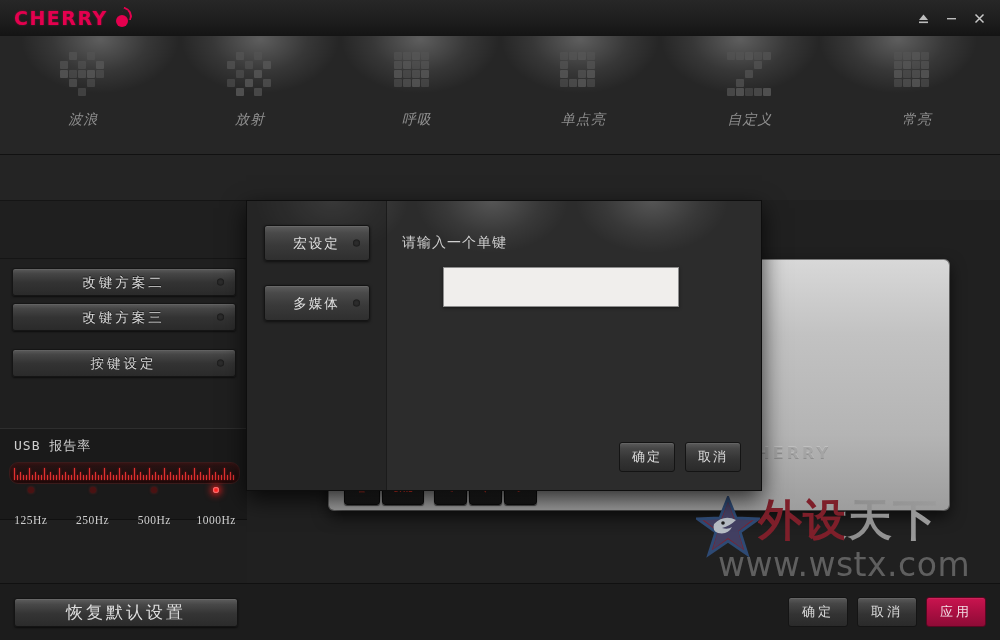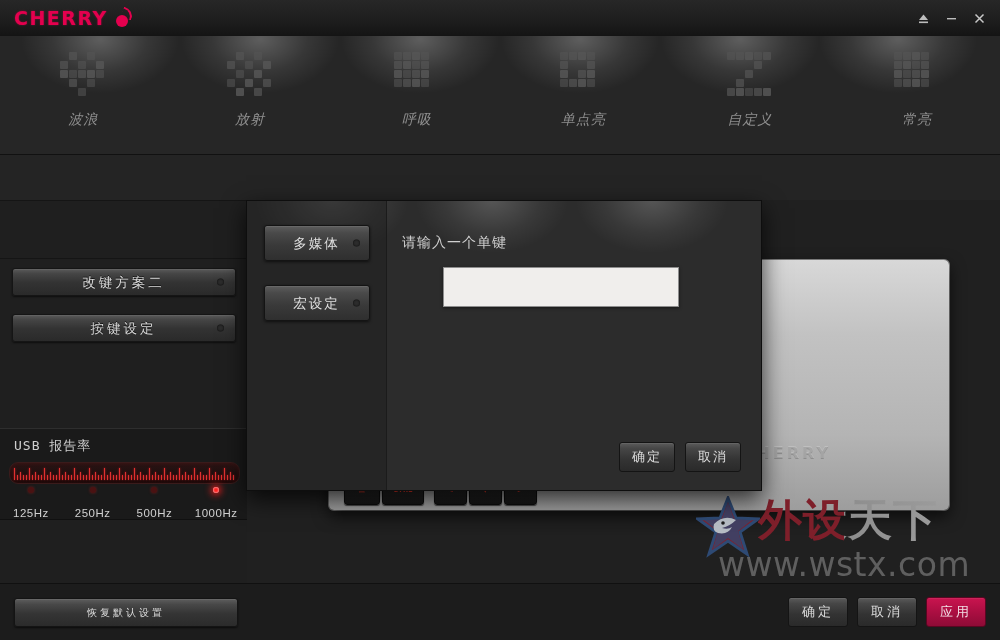--- a/index.html
+++ b/index.html
@@ -107,30 +107,30 @@
   .ruler .ticks{position:absolute;left:4px;bottom:3px;width:221px;height:14px;}
   .ruler .ticks b{position:absolute;bottom:0;width:1px;background:#e03030;box-shadow:0 0 2px rgba(255,40,40,.9);}
   .rates{position:absolute;left:0;top:58px;width:247px;display:flex;}
   .rate{flex:1;display:flex;flex-direction:column;align-items:center;cursor:default;}
   .rate .dot{
     width:6px;height:6px;border-radius:50%;background:#4a1212;
     box-shadow:0 0 3px rgba(200,30,30,.5);
   }
   .rate .dot.on{background:#ff2020;box-shadow:0 0 7px 2px rgba(255,30,30,.9),0 0 2px #fff inset;}
   .rate .rlabel{
-    margin-top:14px;font-size:11.5px;color:#d0d0d0;letter-spacing:.5px;
-    font-family:Liberation Sans, sans-serif;
+    margin-top:21px;font-size:11.5px;color:#d0d0d0;letter-spacing:.5px;
+    font-family:Liberation Serif, serif;
   }
 
   .restore-wrap{position:absolute;left:0;bottom:0;width:247px;height:56px;background:#1c1c1c;border-top:1px solid #101010;}
   .restore{
     position:absolute;left:14px;top:14px;width:222px;height:27px;
     background:linear-gradient(180deg,#5e5e5e 0%,#484848 20%,#343434 55%,#2b2b2b 100%);
     border:1px solid #141414;border-radius:3px;
-    color:#dedede;font-size:10px;letter-spacing:3px;line-height:27px;text-align:center;
+    color:#dedede;font-size:17px;letter-spacing:3px;line-height:27px;text-align:center;
     box-shadow:0 1px 0 rgba(255,255,255,.07) inset,0 1px 2px rgba(0,0,0,.6);cursor:default;
   }
 
   
   .stage{
     position:absolute;left:247px;top:200px;right:0;bottom:0;
     background:#202020;overflow:hidden;
   }
   .kbd{
     position:absolute;left:82px;top:60px;width:620px;height:250px;
@@ -387,20 +387,21 @@
         </div>
       </div>
   </div>
 
   <div class="leftpanel">
     <div class="lp-sep" style="top:0px"></div>
     <div class="lp-sep" style="top:58px"></div>
 
     <div class="scheme-wrap" id="scheme-wrap">
         <div class="btn3d"><span>改键方案二</span><span class="led"></span></div>
+        <div class="btn3d"><span>改键方案三</span><span class="led"></span></div>
         <div class="gap"></div>
         <div class="btn3d"><span>按键设定</span><span class="led"></span></div>
       </div>
 
     <div class="usbbox">
       <div class="usb-title">USB 报告率</div>
       <div class="ruler">
         <div class="ticks" id="ruler-ticks">
             <b style="left: 0px; height: 12px;"></b>
             <b style="left: 3px; height: 5px;"></b>
@@ -553,22 +554,22 @@
     </div>
   </div>
 
 
   <div class="modal-body">
     <div class="mspot" style="left:10px"></div>
     <div class="mspot" style="left:170px"></div>
     <div class="mspot" style="left:330px"></div>
 
     <div class="modal-left" id="modal-left">
+        <div class="mbtn" style="margin-top: 24px;"><span>宏设定</span><span class="led"></span></div>
         <div class="mbtn" style="margin-top: 24px;"><span>多媒体</span><span class="led"></span></div>
-        <div class="mbtn" style="margin-top: 24px;"><span>宏设定</span><span class="led"></span></div>
       </div>
 
     <div class="mprompt">请输入一个单键</div>
     <input class="minput" type="text" value="" placeholder="" style="">
 
     <div class="mfoot">
       <div class="mfbtn">确定</div>
       <div class="mfbtn">取消</div>
     </div>
   </div>

